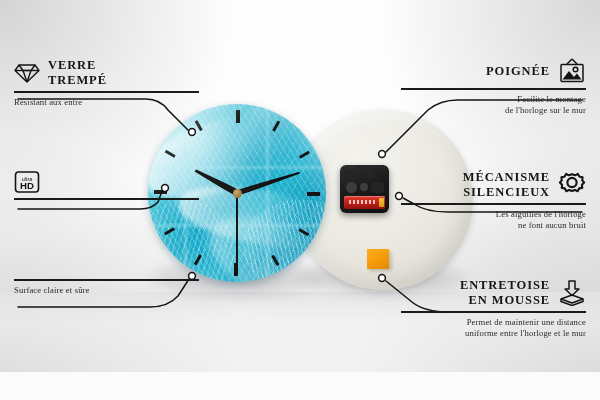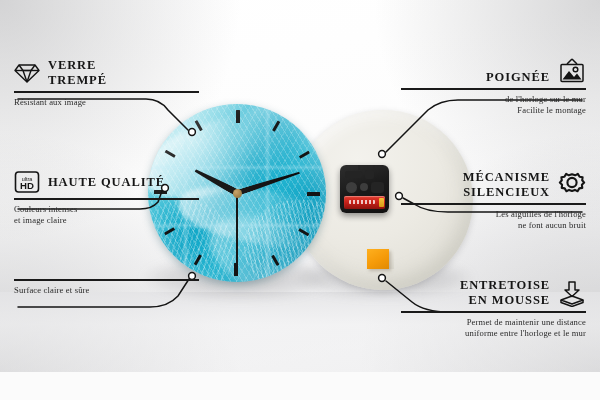--- a/index.html
+++ b/index.html
@@ -135,21 +135,21 @@
   }
 
   
   #connectors{position:absolute;inset:0;width:600px;height:400px;}
 
   
   .feat{position:absolute;width:185px;}
   .feat.left{left:14px;text-align:left;}
   .feat.right{right:14px;text-align:right;}
   .feat-head{display:flex;align-items:center;gap:8px;}
-  .feat.right .feat-head{justify-content:flex-end;align-items:flex-end;}
+  .feat.right .feat-head{justify-content:flex-end;}
   .feat-title{
     font-family:"Liberation Serif", serif;
     font-weight:700;font-size:12.5px;line-height:14.5px;
     letter-spacing:.9px;color:#161616;text-transform:uppercase;
   }
   .feat-rule{height:1.6px;background:#1a1a1a;margin:4px 0 4px;width:100%;}
   .feat-desc{
     font-family:"Liberation Serif", serif;
     font-size:8.6px;line-height:11px;color:#2a2a2a;letter-spacing:.15px;
   }
@@ -272,40 +272,35 @@
           <path d="M9,8.5 H17"></path>
         </g>
       </svg>
       <div class="feat-title">
         <div>VERRE</div>
         <div>TREMPÉ</div>
       </div>
     </div>
     <div class="feat-rule"></div>
     <div class="feat-desc">
-      <div>Résistant aux image</div>
+      <div>Résistant aux entre</div>
     </div>
   </div>
 
   <div class="feat left" style="top:170px;">
     <div class="feat-head">
       <svg class="ic" width="26" height="24" viewBox="0 0 26 24">
         <rect x="1.5" y="2" width="23" height="20" rx="3" fill="none" stroke="#141414" stroke-width="1.6"></rect>
         <text x="13" y="10.5" text-anchor="middle" font-family="Liberation Sans, sans-serif" font-size="5.4" fill="#141414">ultra</text>
         <text x="13" y="19.4" text-anchor="middle" font-family="Liberation Sans, sans-serif" font-size="9.6" font-weight="bold" fill="#141414">HD</text>
       </svg>
       <div class="feat-title">
-        <div>HAUTE QUALITÉ</div>
-      </div>
-    </div>
-    <div class="feat-rule"></div>
-    <div class="feat-desc">
-      <div>Couleurs intenses</div>
-      <div>et image claire</div>
-    </div>
+      </div>
+    </div>
+    <div class="feat-rule"></div>
   </div>
 
   <div class="feat left" style="top:275px;">
     <div class="feat-rule"></div>
     <div class="feat-desc">
       <div>Surface claire et sûre</div>
       <div></div>
     </div>
   </div>
 
@@ -318,22 +313,22 @@
         <g fill="none" stroke="#141414" stroke-width="1.5" stroke-linejoin="round">
           <path d="M14,1 L9,6 M14,1 L19,6"></path>
           <rect x="3" y="6.5" width="22" height="17" rx="1"></rect>
           <path d="M4.5,21.5 L11,13 L16,19 L19,15.5 L23.5,21.5 Z" fill="#141414" stroke="none"></path>
           <circle cx="17.5" cy="11.5" r="2.3"></circle>
         </g>
       </svg>
     </div>
     <div class="feat-rule"></div>
     <div class="feat-desc">
+      <div>Facilite le montage</div>
       <div>de l'horloge sur le mur</div>
-      <div>Facilite le montage</div>
     </div>
   </div>
 
   <div class="feat right" style="top:170px;">
     <div class="feat-head">
       <div class="feat-title">
         <div>MÉCANISME</div>
         <div>SILENCIEUX</div>
       </div>
       <svg class="ic" width="28" height="28" viewBox="0 0 28 28">

